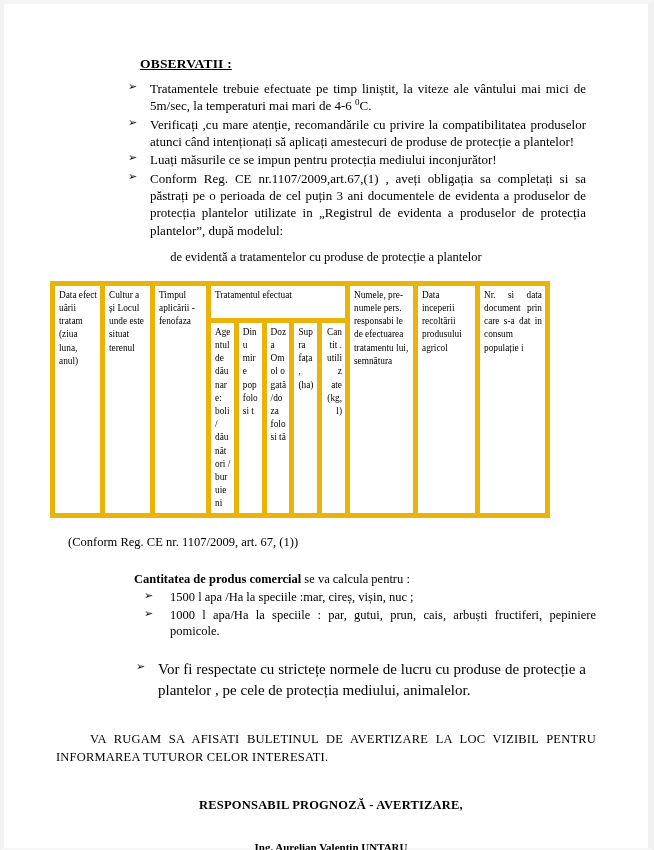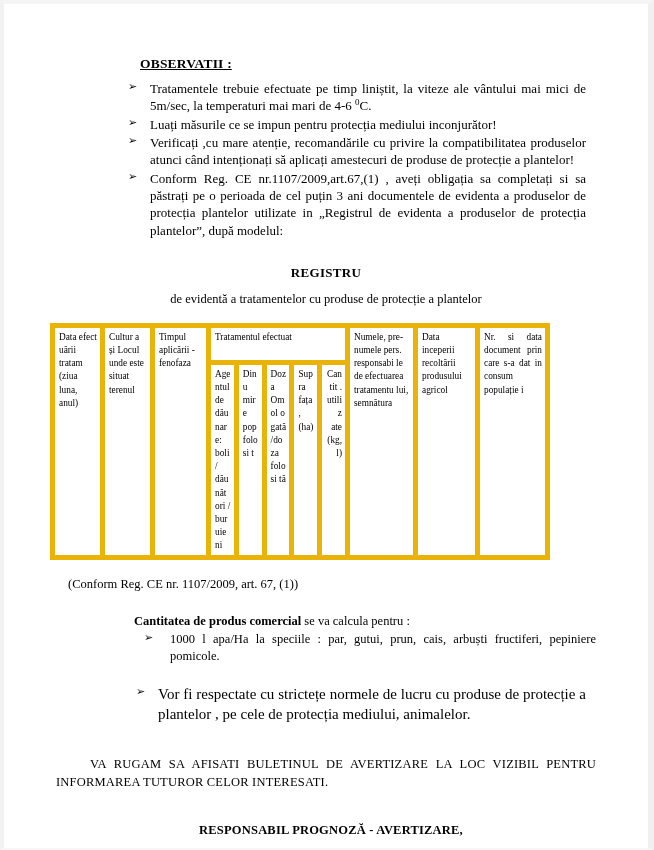--- a/index.html
+++ b/index.html
@@ -196,27 +196,26 @@
 <body>
 
 <div id="page">
 <div id="sheet">
 
   <div class="obs-title">OBSERVATII :</div>
 
   <div class="block-obs">
     <ul class="bullets">
       <li><span>Tratamentele trebuie efectuate pe timp liniștit, la viteze ale vântului mai mici de 5m/sec, la temperaturi mai mari de 4-6 </span><span class="sup">0</span><span>C.</span></li>
+      <li>Verificați ,cu mare atenție, recomandările cu privire la compatibilitatea produselor atunci când intenționați să aplicați amestecuri de produse de protecție a plantelor!</li>
       <li>Luați măsurile ce se impun pentru protecția mediului inconjurător!</li>
-      <li>Verificați ,cu mare atenție, recomandările cu privire la compatibilitatea produselor atunci când intenționați să aplicați amestecuri de produse de protecție a plantelor!</li>
       <li>Conform Reg. CE nr.1107/2009,art.67,(1) , aveți obligația sa completați si sa păstrați pe o perioada de cel puțin 3 ani documentele de evidenta a produselor de protecția plantelor utilizate in „Registrul de evidenta a produselor de protecția plantelor”, după modelul:</li>
     </ul>
   </div>
 
-  <div class="registru">REGISTRU</div>
   <div class="registru-sub">de evidentă a tratamentelor cu produse de protecție a plantelor</div>
 
   <div class="tbl-wrap">
     <table class="reg">
       <tbody>
             <tr>
         <td class="c-data" rowspan="2">Data efect uării tratam (ziua luna, anul)</td>
         <td class="c-cultura" rowspan="2">Cultur a și Locul unde este situat terenul</td>
         <td class="c-timpul vmid" rowspan="2">Timpul aplicării - fenofaza</td>
         <td class="grp-head" colspan="5">Tratamentul efectuat</td>
@@ -233,20 +232,21 @@
       </tr>
     </tbody>
         </table>
   </div>
 
   <div class="conform">(Conform Reg. CE nr. 1107/2009, art. 67, (1))</div>
 
   <div class="cant-block">
     <div class="cant-lead"><b>Cantitatea de produs comercial</b><span> se va calcula pentru :</span></div>
     <ul class="bullets tight">
+      <li>1500 l apa /Ha la speciile :mar, cireș, vișin, nuc ;</li>
       <li>1000 l apa/Ha la speciile : par, gutui, prun, cais, arbuști fructiferi, pepiniere pomicole.</li>
     </ul>
   </div>
 
   <div class="vor-block">
     <ul class="bullets bold">
       <li>Vor fi respectate   cu strictețe normele de lucru cu produse de protecție a plantelor , pe cele de protecția mediului, animalelor.</li>
     </ul>
   </div>
 

